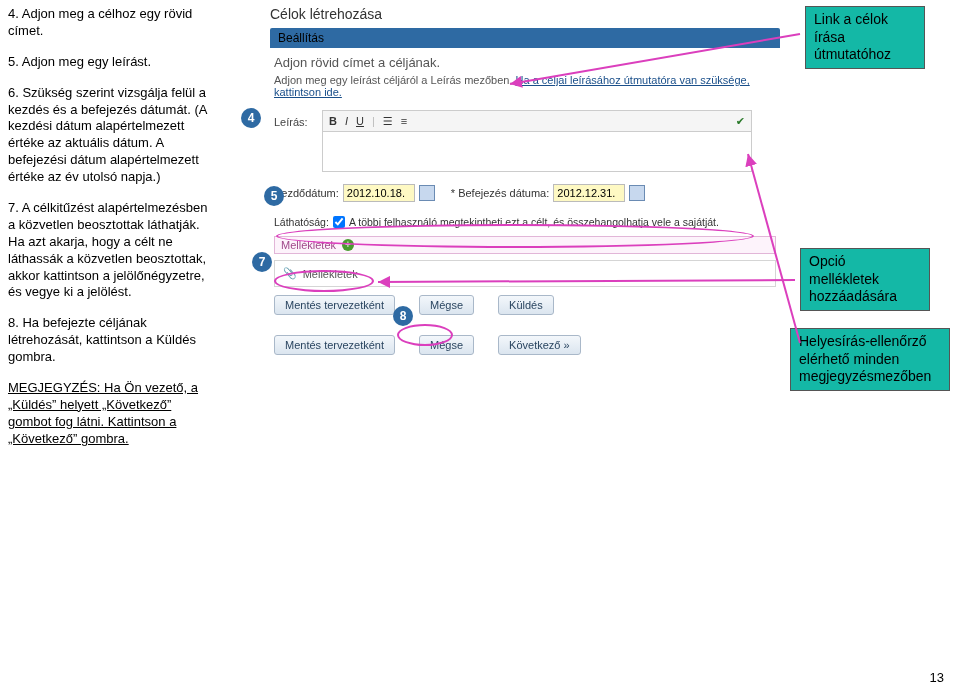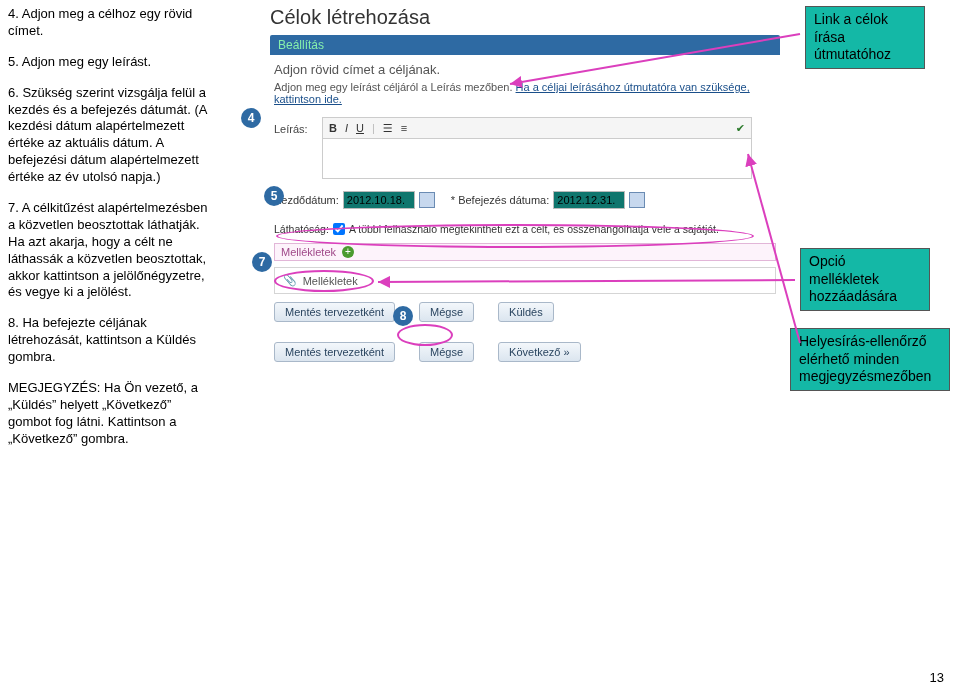--- a/index.html
+++ b/index.html
@@ -12,35 +12,35 @@
     background: #fff;
     color: #000;
   }
   .left-col {
     position: absolute;
     left: 8px;
     top: 6px;
     width: 210px;
   }
   .left-col p { margin-bottom: 14px; line-height: 1.3; }
-  .left-col .note { }
+  .left-col .note { text-decoration: underline; }
   .center-area {
     position: absolute;
     left: 270px;
     top: 6px;
     width: 510px;
   }
   .center-area .title {
-    font-size: 20px;
+    font-size: 14px;
     color: #333;
     margin-bottom: 6px;
   }
   .tab-bar {
     background: #2e6aa3;
-    color: #86efac;
+    color: #000000;
     font-size: 12px;
     padding: 3px 8px;
     border-radius: 2px 2px 0 0;
   }
   .helper1 {
     font-size: 13px;
     color: #555;
     padding: 7px 4px 2px;
   }
   .helper2 {
@@ -59,21 +59,21 @@
   .toolbar {
     border:1px solid #ccc; background:#f5f5f5; width:430px; height:22px;
     display:flex; align-items:center; gap:8px; padding:0 6px; font-size:11px; color:#333;
   }
   .toolbar span { cursor:pointer; }
   .editor-body {
     border:1px solid #ccc; border-top:none; width:430px; height:40px; background:#fff;
   }
   .date-row { padding:10px 4px 6px; font-size:11px; color:#333; display:flex; align-items:center; gap:4px; }
   .date-in {
-    width:72px; height:18px; border:1px solid #bbb; background:#0f766e;
+    width:72px; height:18px; border:1px solid #bbb; background:#fef9c3;
     font-size:11px; padding:1px 3px;
   }
   .cal-icon { display:inline-block; width:16px; height:16px; background:#c7d8ee; border:1px solid #6a8bb3; }
   .vis-row { padding:8px 4px 2px; font-size:10.5px; color:#333; display:flex; align-items:center; gap:4px; }
   .mellek {
     margin:6px 4px 0; border:1px solid #e2b6d8; background:#fdf3fb;
     padding:2px 6px; font-size:11px; color:#a04a8a; display:flex; align-items:center; gap:6px;
   }
   .mellek .plus {
     display:inline-block; width:12px; height:12px; border-radius:50%;

